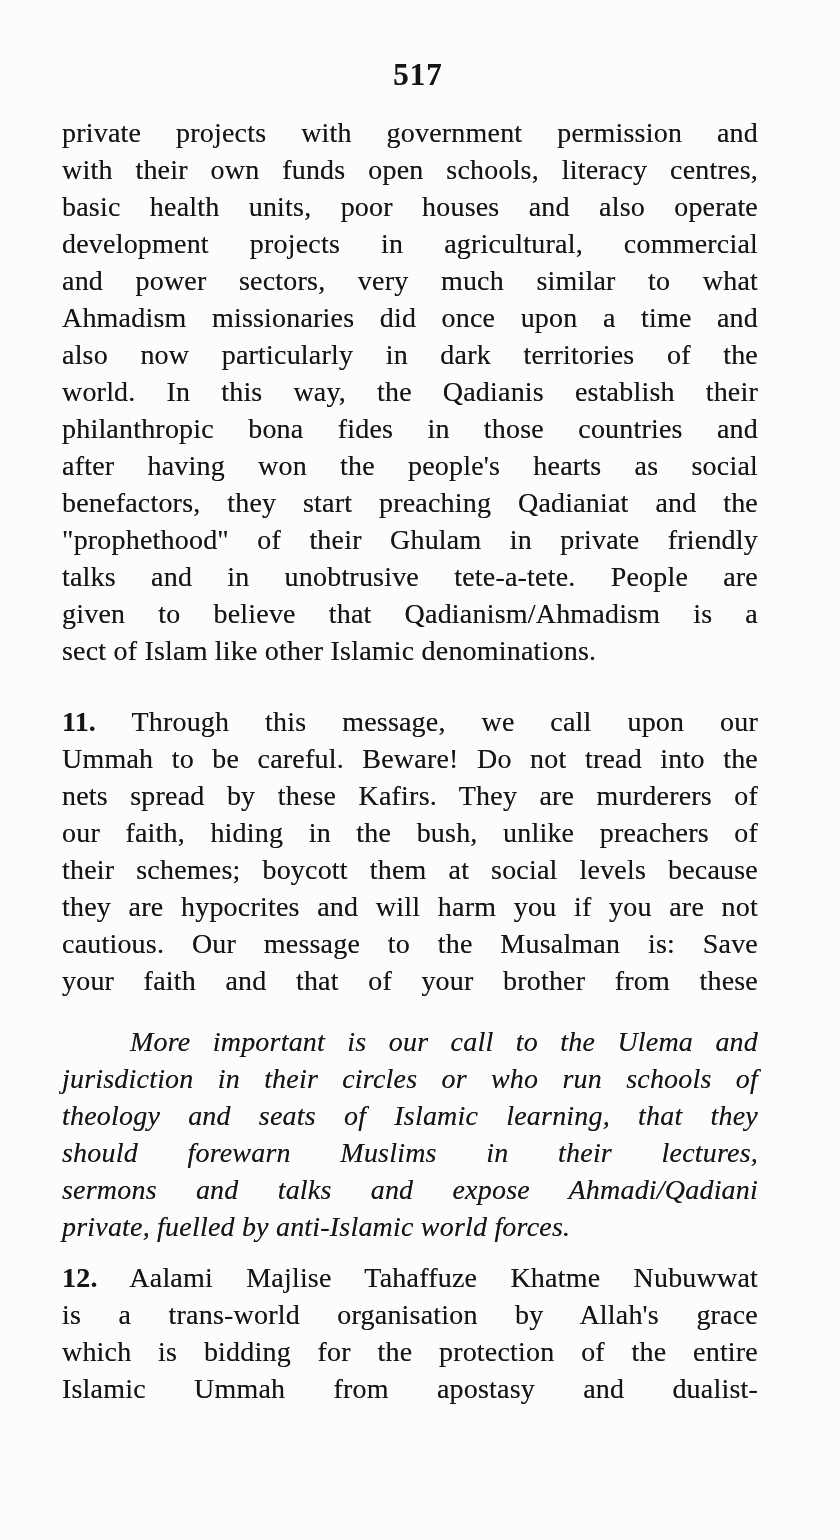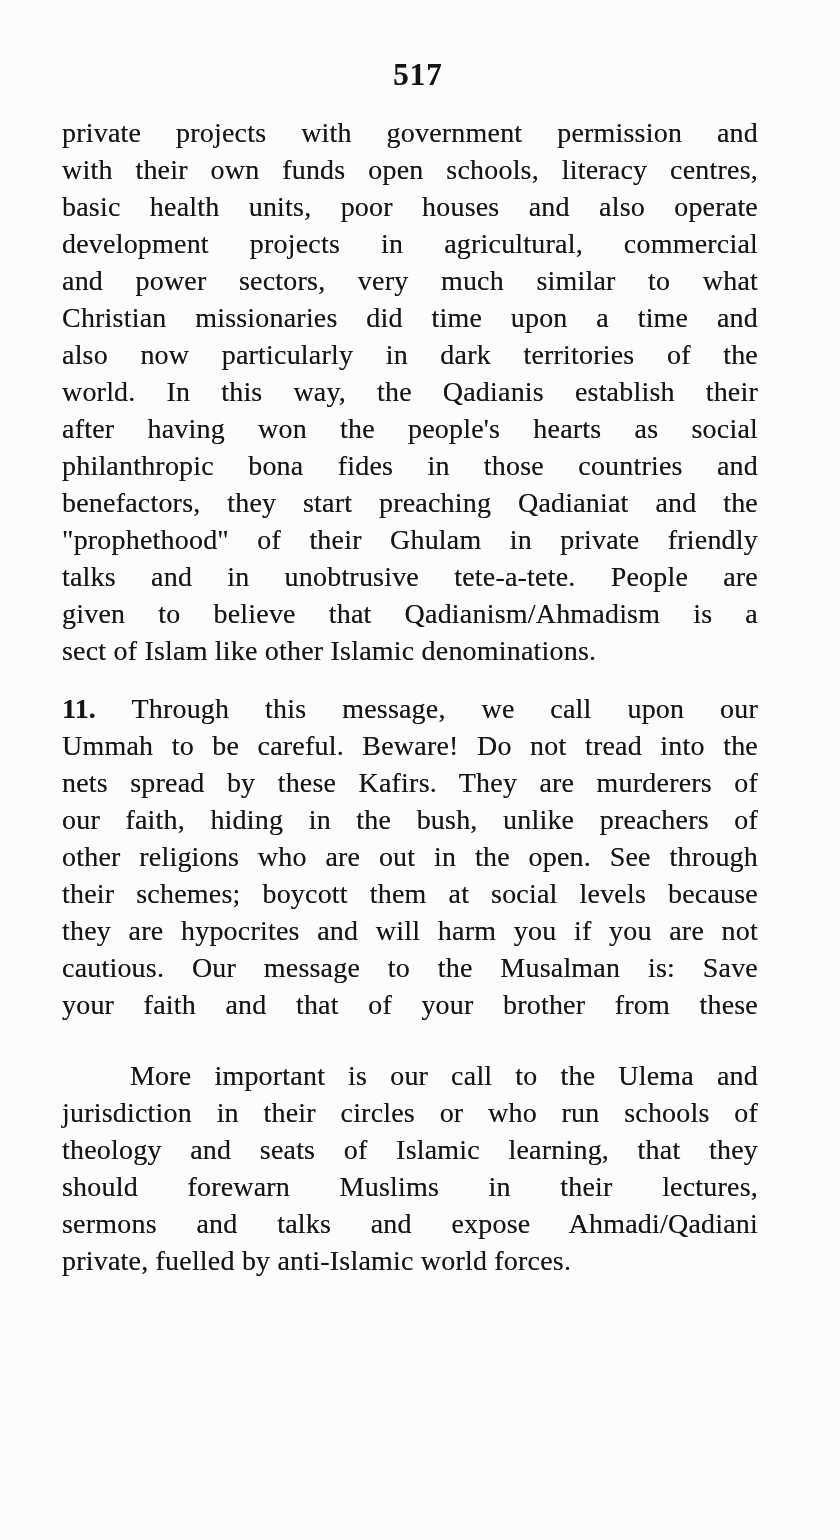--- a/index.html
+++ b/index.html
@@ -30,22 +30,22 @@
     text-shadow: 0 0 0.6px rgba(10,10,10,0.6);
   }
   .text-block {
     margin-left: 62px;
     margin-top: 21px;
     width: 696px;
   }
   .paragraph {
     margin: 0;
   }
-  .paragraph:nth-of-type(2) { margin-top: 21px; }
-  .paragraph:nth-of-type(3) { margin-top: 34px; }
+  .paragraph:nth-of-type(2) { margin-top: 34px; }
+  .paragraph:nth-of-type(3) { margin-top: 24px; font-style: italic; }
   .paragraph:nth-of-type(4) { margin-top: 14px; }
   .line {
     font-size: 28px;
     line-height: 37px;
     letter-spacing: 0.2px;
     text-align: justify;
     text-align-last: justify;
     text-shadow: 0 0 0.6px rgba(10,10,10,0.55);
     white-space: normal;
   }
@@ -64,44 +64,49 @@
 
 <div class="page">
   <div class="page-number">517</div>
   <div class="text-block">
       <div class="paragraph">
         <div class="line">private projects with government permission and</div>
         <div class="line">with their own funds open schools, literacy centres,</div>
         <div class="line">basic health units, poor houses and also operate</div>
         <div class="line">development projects in agricultural, commercial</div>
         <div class="line">and power sectors, very much similar to what</div>
-        <div class="line">Christian missionaries did time upon a time and</div>
+        <div class="line">Ahmadism missionaries did once upon a time and</div>
         <div class="line">also now particularly in dark territories of the</div>
         <div class="line">world. In this way, the Qadianis establish their</div>
+        <div class="line">philanthropic bona fides in those countries and</div>
         <div class="line">after having won the people's hearts as social</div>
-        <div class="line">philanthropic bona fides in those countries and</div>
         <div class="line">benefactors, they start preaching Qadianiat and the</div>
         <div class="line">"prophethood" of their Ghulam in private friendly</div>
         <div class="line">talks and in unobtrusive tete-a-tete. People are</div>
         <div class="line">given to believe that Qadianism/Ahmadism is a</div>
         <div class="line last">sect of Islam like other Islamic denominations.</div>
       </div>
       <div class="paragraph">
         <div class="line"><span class="para-label">11.</span> Through this message, we call upon our</div>
         <div class="line">Ummah to be careful. Beware! Do not tread into the</div>
         <div class="line">nets spread by these Kafirs. They are murderers of</div>
         <div class="line">our faith, hiding in the bush, unlike preachers of</div>
-        <div class="line">other religions who are out in the open. See through</div>
         <div class="line">their schemes; boycott them at social levels because</div>
         <div class="line">they are hypocrites and will harm you if you are not</div>
         <div class="line">cautious. Our message to the Musalman is: Save</div>
         <div class="line">your faith and that of your brother from these</div>
       </div>
       <div class="paragraph">
         <div class="line indented">More important is our call to the Ulema and</div>
         <div class="line">jurisdiction in their circles or who run schools of</div>
         <div class="line">theology and seats of Islamic learning, that they</div>
         <div class="line">should forewarn Muslims in their lectures,</div>
         <div class="line">sermons and talks and expose Ahmadi/Qadiani</div>
         <div class="line last">private, fuelled by anti-Islamic world forces.</div>
       </div>
+      <div class="paragraph">
+        <div class="line"><span class="para-label">12.</span> Aalami Majlise Tahaffuze Khatme Nubuwwat</div>
+        <div class="line">is a trans-world organisation by Allah's grace</div>
+        <div class="line">which is bidding for the protection of the entire</div>
+        <div class="line">Islamic Ummah from apostasy and dualist-</div>
+      </div>
     </div>
 </div>
 
 </body></html>

